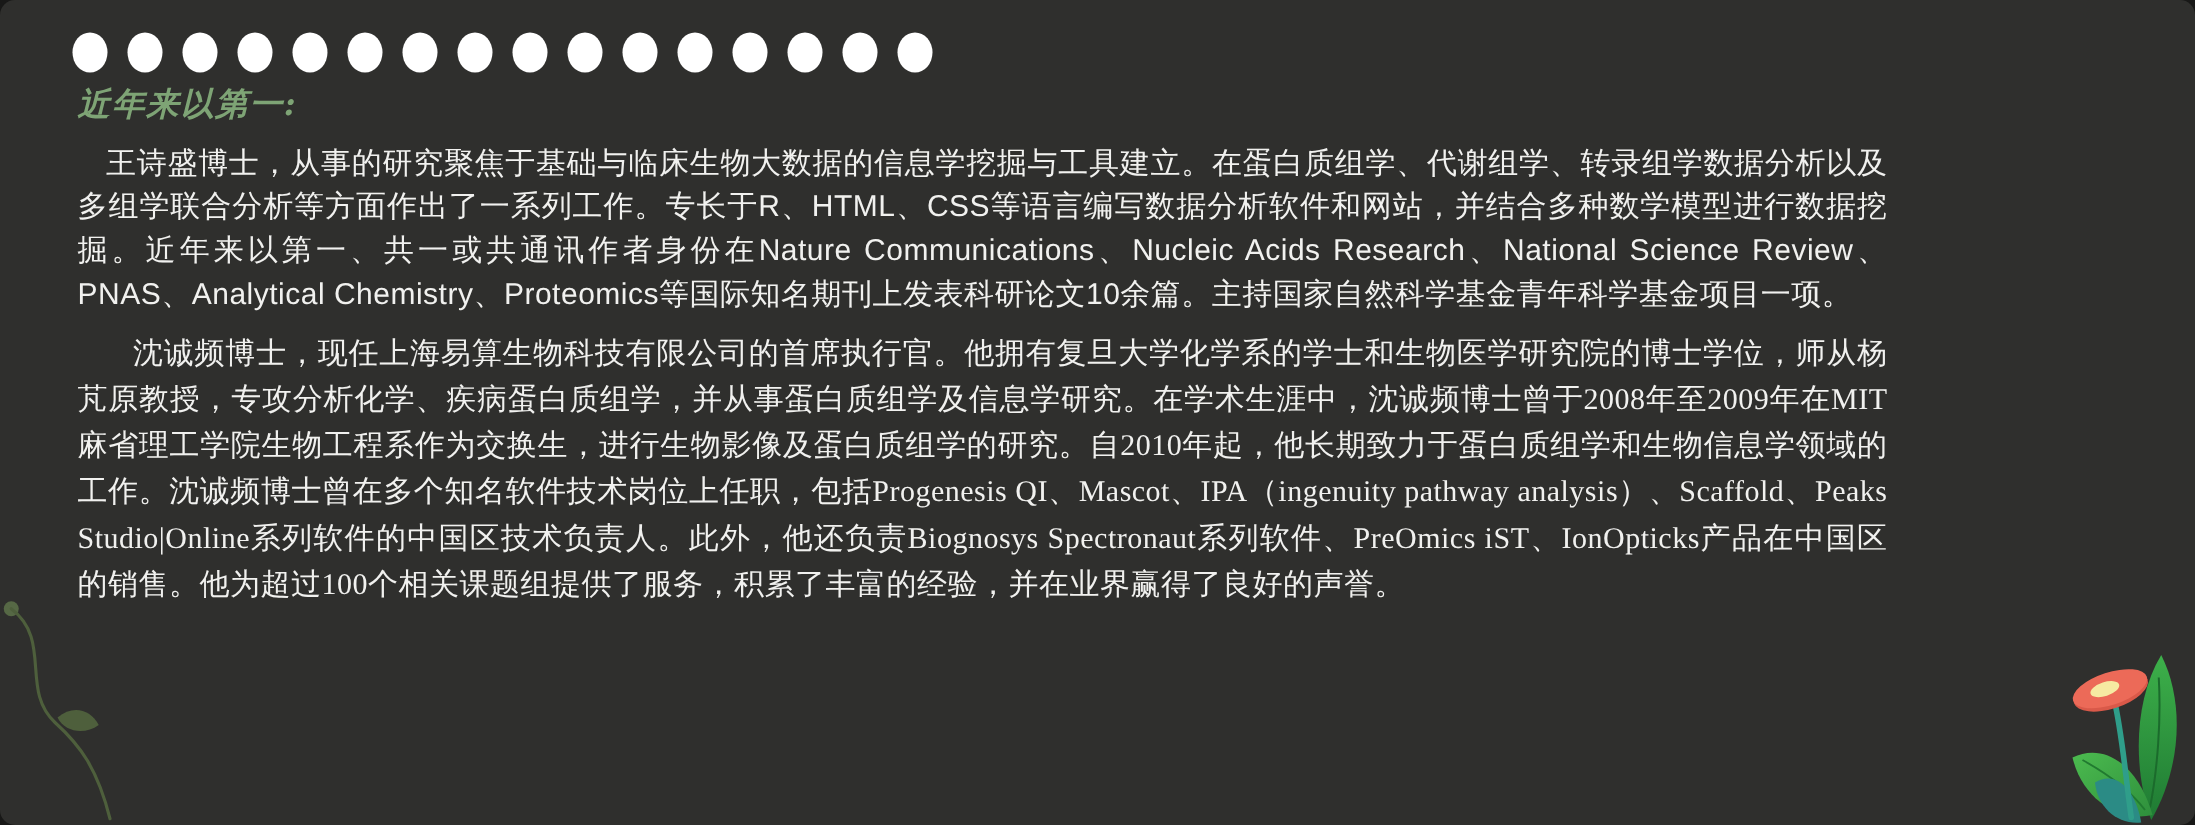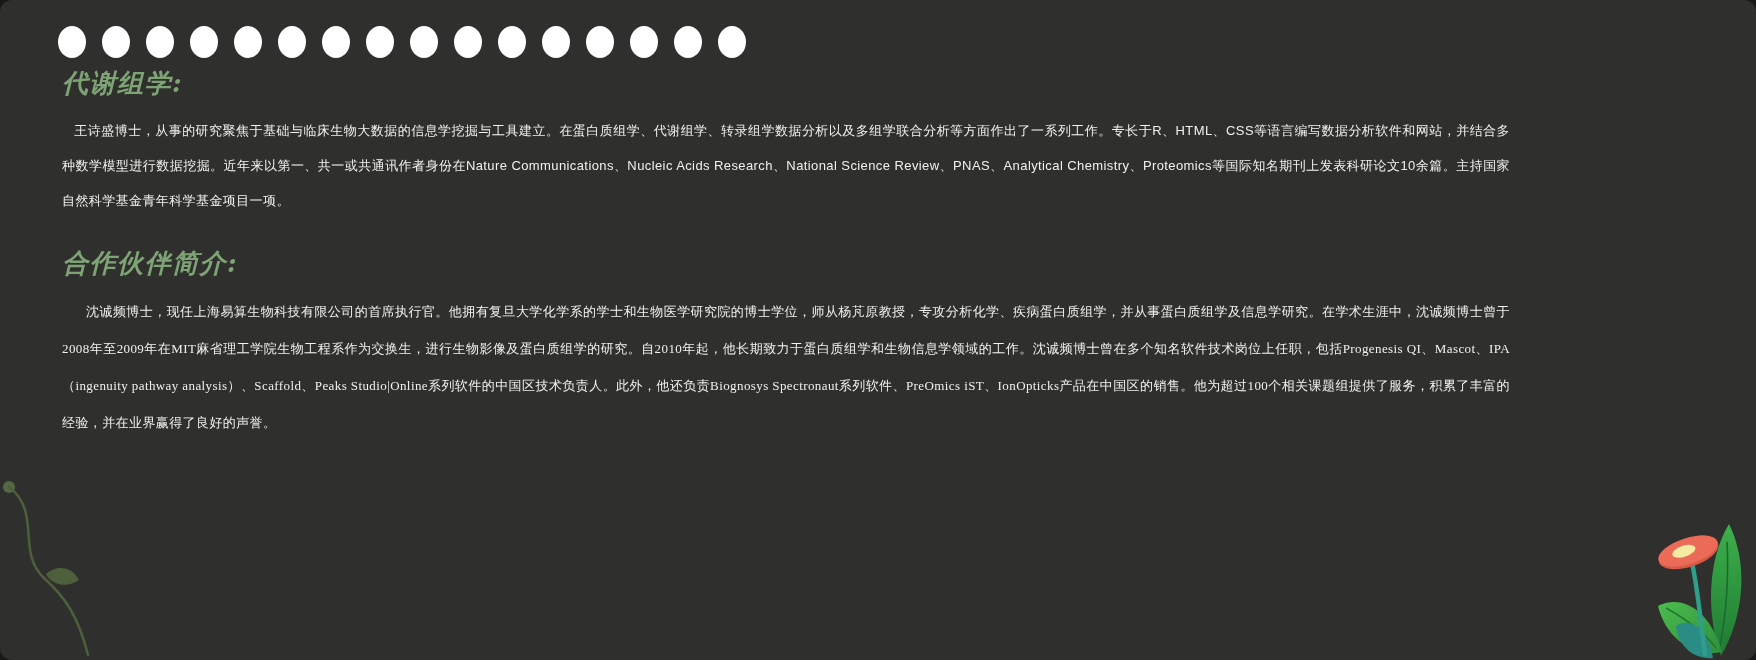--- a/index.html
+++ b/index.html
@@ -35,21 +35,21 @@
     font-family:"DejaVu Serif","Liberation Serif",serif;
     font-style:italic;
     font-weight:bold;
     font-size:26px;
     letter-spacing:1.5px;
     color:var(--heading-green,#7ea475);
     margin:0;
   }
   .heading-2{margin-top:28px;}
   .para{
-    font-size:13px;
+    font-size:24px;
     text-align:justify;
     text-justify:inter-character;
     letter-spacing:0.4px;
     margin:12px 0 0 0;
   }
   .para-1{line-height:35px;text-indent:0.95em;}
   .para-2{line-height:37px;text-indent:1.85em;font-family:Liberation Serif, serif;}
   .vine-svg{position:absolute;left:0;top:470px;}
   .flower-svg{position:absolute;left:1608px;top:496px;}
 </style>
@@ -72,25 +72,24 @@
       <span class="hole"></span>
       <span class="hole"></span>
       <span class="hole"></span>
       <span class="hole"></span>
       <span class="hole"></span>
       <span class="hole"></span>
     </div>
 
   <div class="content">
 
-    <h2 class="heading">代谢组学:</h2>
+    <h2 class="heading">近年来以第一:</h2>
 
     <p class="para para-1">王诗盛博士，从事的研究聚焦于基础与临床生物大数据的信息学挖掘与工具建立。在蛋白质组学、代谢组学、转录组学数据分析以及多组学联合分析等方面作出了一系列工作。专长于R、HTML、CSS等语言编写数据分析软件和网站，并结合多种数学模型进行数据挖掘。近年来以第一、共一或共通讯作者身份在Nature Communications、Nucleic Acids Research、National Science Review、PNAS、Analytical Chemistry、Proteomics等国际知名期刊上发表科研论文10余篇。主持国家自然科学基金青年科学基金项目一项。</p>
 
-    <h2 class="heading heading-2">合作伙伴简介:</h2>
 
     <p class="para para-2">沈诚频博士，现任上海易算生物科技有限公司的首席执行官。他拥有复旦大学化学系的学士和生物医学研究院的博士学位，师从杨芃原教授，专攻分析化学、疾病蛋白质组学，并从事蛋白质组学及信息学研究。在学术生涯中，沈诚频博士曾于2008年至2009年在MIT麻省理工学院生物工程系作为交换生，进行生物影像及蛋白质组学的研究。自2010年起，他长期致力于蛋白质组学和生物信息学领域的工作。沈诚频博士曾在多个知名软件技术岗位上任职，包括Progenesis QI、Mascot、IPA（ingenuity pathway analysis）、Scaffold、Peaks Studio|Online系列软件的中国区技术负责人。此外，他还负责Biognosys Spectronaut系列软件、PreOmics iST、IonOpticks产品在中国区的销售。他为超过100个相关课题组提供了服务，积累了丰富的经验，并在业界赢得了良好的声誉。</p>
 
   </div>
 
   <svg class="vine-svg" width="120" height="190" viewBox="0 0 120 190">
     <circle cx="9" cy="17" r="6" fill="#566845"></circle>
     <path d="M9,17 C42,42 16,82 44,108 C64,126 78,145 88,185" fill="none" stroke="#4e5f3c" stroke-width="2.5" stroke-linecap="round"></path>
     <path d="M46,104 C58,94 72,97 79,110 C68,118 52,116 46,104 Z" fill="#4e5f3c"></path>
   </svg>

